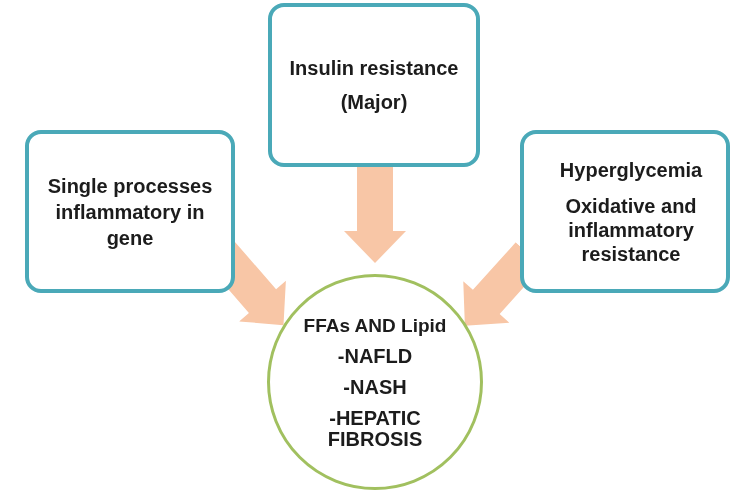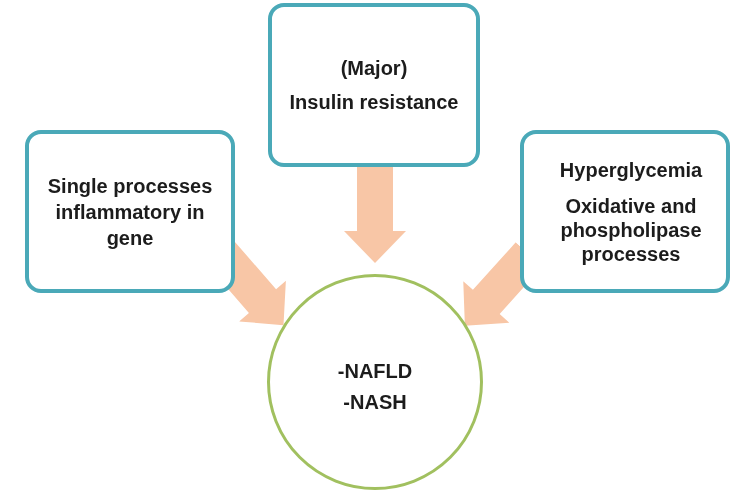--- a/index.html
+++ b/index.html
@@ -85,35 +85,37 @@
 
   <svg class="arrow arrow-left" viewBox="0 0 62 96" xmlns="http://www.w3.org/2000/svg">
     <polygon points="13,0 49,0 49,64 62,64 31,96 0,64 13,64" fill="var(--arrow)"></polygon>
   </svg>
 
   <svg class="arrow arrow-right" viewBox="0 0 62 96" xmlns="http://www.w3.org/2000/svg">
     <polygon points="13,0 49,0 49,64 62,64 31,96 0,64 13,64" fill="var(--arrow)"></polygon>
   </svg>
 
   <div class="box box-top">
+    <div class="line">Insulin resistance</div>
     <div class="line">(Major)</div>
-    <div class="line">Insulin resistance</div>
   </div>
 
   <div class="box box-left">
     <div class="line">Single processes</div>
     <div class="line">inflammatory in</div>
     <div class="line">gene</div>
   </div>
 
   <div class="box box-right">
     <div class="para">Hyperglycemia</div>
-    <div class="para">Oxidative and phospholipase processes</div>
+    <div class="para">Oxidative and inflammatory resistance</div>
   </div>
 
   <div class="circle">
     <div class="heading">
+      <div class="heading-line">FFAs AND Lipid</div>
     </div>
     <div class="item">-NAFLD</div>
     <div class="item">-NASH</div>
+    <div class="item">-HEPATIC FIBROSIS</div>
   </div>
 
 </div>
 
 </body></html>

